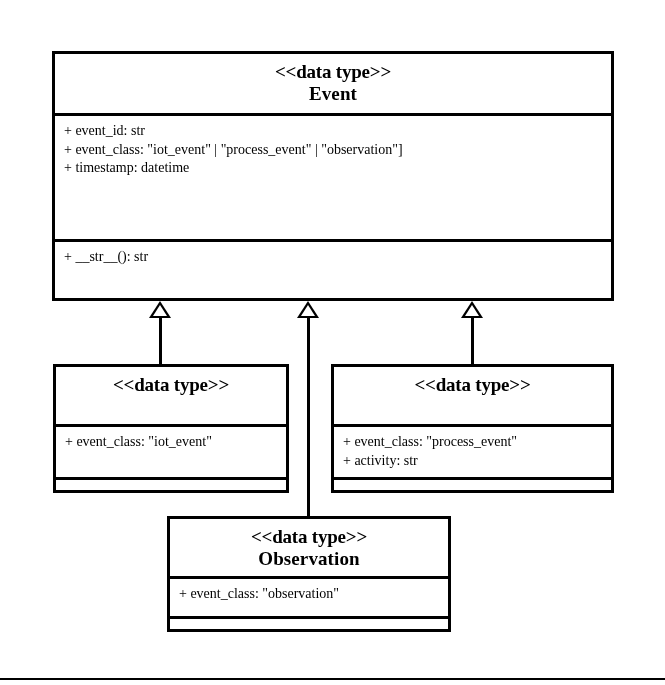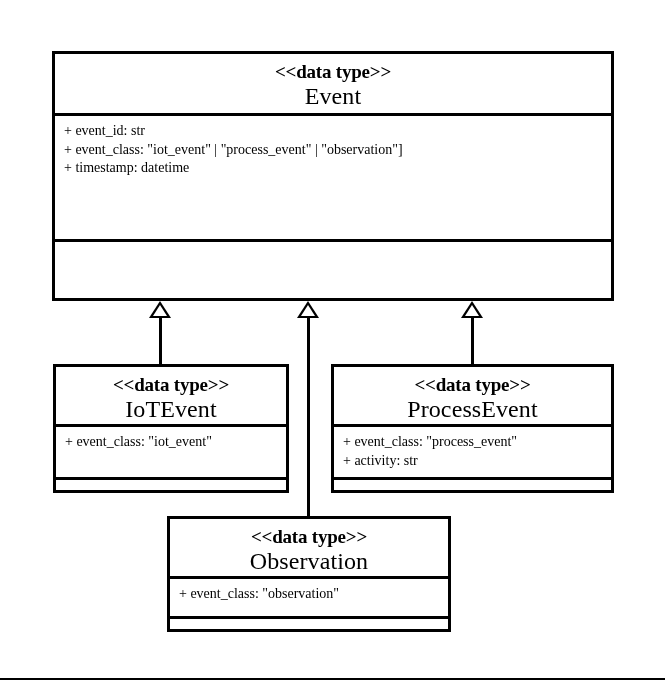--- a/index.html
+++ b/index.html
@@ -42,22 +42,22 @@
     line-height: 1.16;
   }
   .stereotype {
     display: block;
     font-weight: bold;
     font-size: 19px;
     letter-spacing: -0.2px;
   }
   .class-name {
     display: block;
-    font-weight: normal;
-    font-size: 24px;
+    font-weight: bold;
+    font-size: 19px;
     letter-spacing: 0.1px;
   }
   .uml-compartment {
     box-sizing: border-box;
     padding: 6px 0 7px 0;
   }
   .uml-compartment.with-rule {
     border-bottom: 3px solid #000000;
   }
   .uml-member {
@@ -166,52 +166,53 @@
   <div class="uml-class" id="class-event">
     <div class="uml-header">
       <span class="stereotype">&lt;&lt;data type&gt;&gt;</span>
       <span class="class-name">Event</span>
     </div>
     <div class="uml-compartment attrs with-rule">
       <div class="uml-member">+ event_id: str</div>
       <div class="uml-member">+ event_class: "iot_event" | "process_event" | "observation"]</div>
       <div class="uml-member">+ timestamp: datetime</div>
     </div>
+    <div class="uml-compartment ops">
+      <div class="uml-member">+ __str__(): str</div>
+    </div>
   </div>
 
   <div class="generalization" id="gen-iotevent">
     <div class="gen-arrow"></div>
     <div class="gen-line"></div>
   </div>
 
   <div class="generalization" id="gen-observation">
     <div class="gen-arrow"></div>
     <div class="gen-line"></div>
   </div>
 
   <div class="generalization" id="gen-processevent">
     <div class="gen-arrow"></div>
     <div class="gen-line"></div>
   </div>
 
   <div class="uml-class" id="class-iotevent">
     <div class="uml-header">
       <span class="stereotype">&lt;&lt;data type&gt;&gt;</span>
-      <span class="class-name">IoTEvent</span>
     </div>
     <div class="uml-compartment attrs with-rule">
       <div class="uml-member">+ event_class: "iot_event"</div>
     </div>
     <div class="uml-compartment empty"></div>
   </div>
 
   <div class="uml-class" id="class-processevent">
     <div class="uml-header">
       <span class="stereotype">&lt;&lt;data type&gt;&gt;</span>
-      <span class="class-name">ProcessEvent</span>
     </div>
     <div class="uml-compartment attrs with-rule">
       <div class="uml-member">+ event_class: "process_event"</div>
       <div class="uml-member">+ activity: str</div>
     </div>
     <div class="uml-compartment empty"></div>
   </div>
 
   <div class="uml-class" id="class-observation">
     <div class="uml-header">

